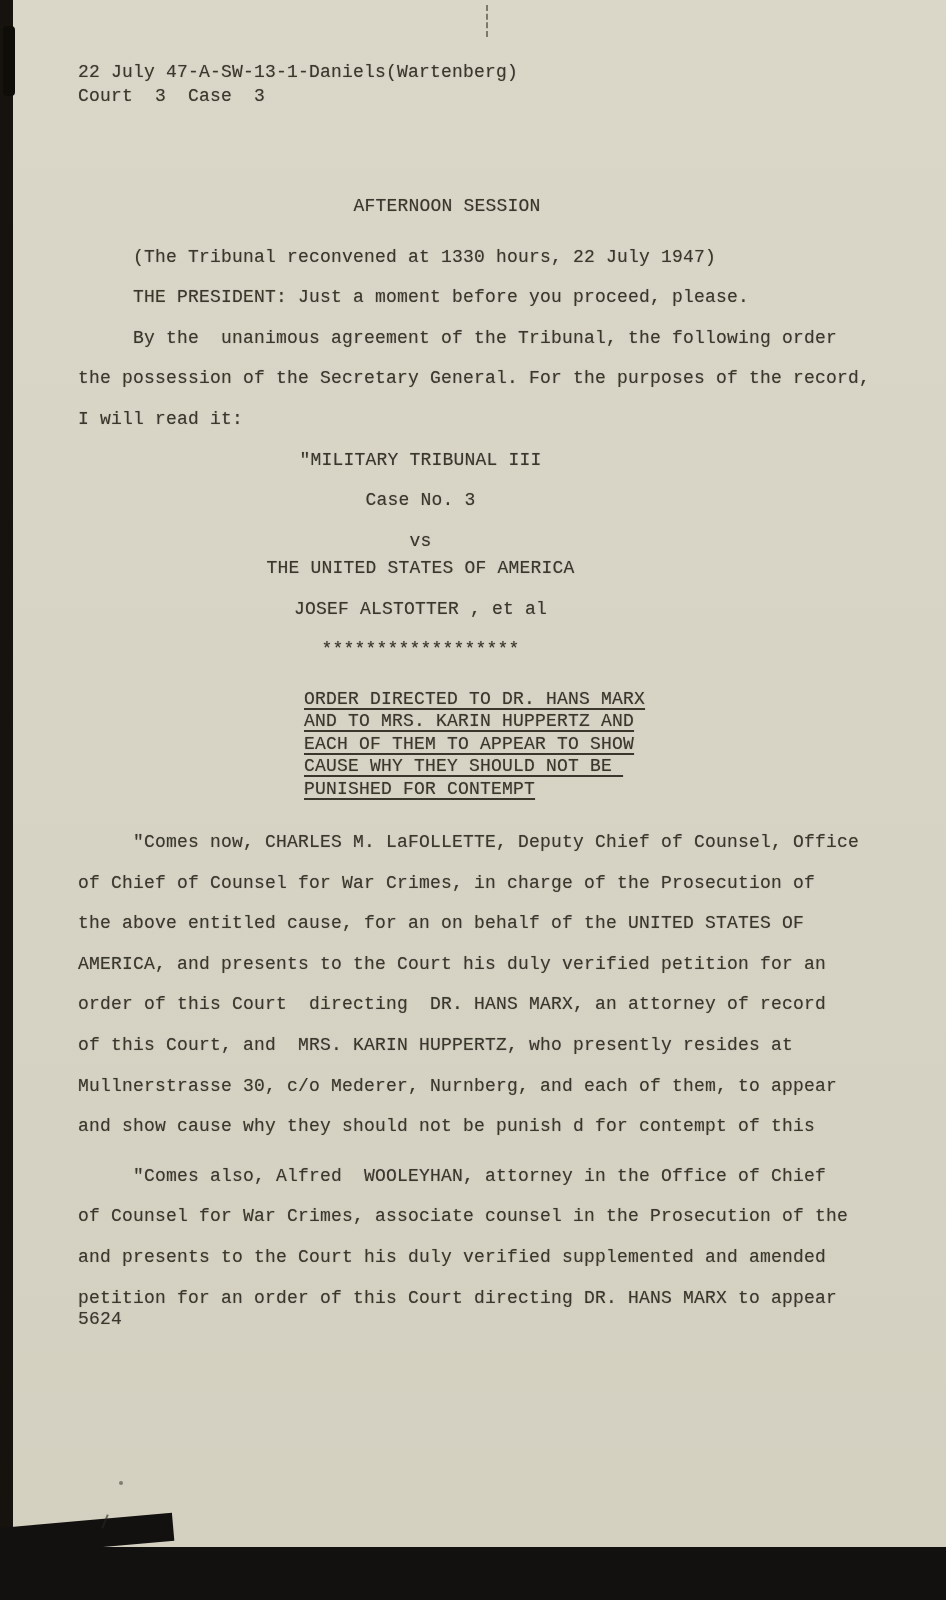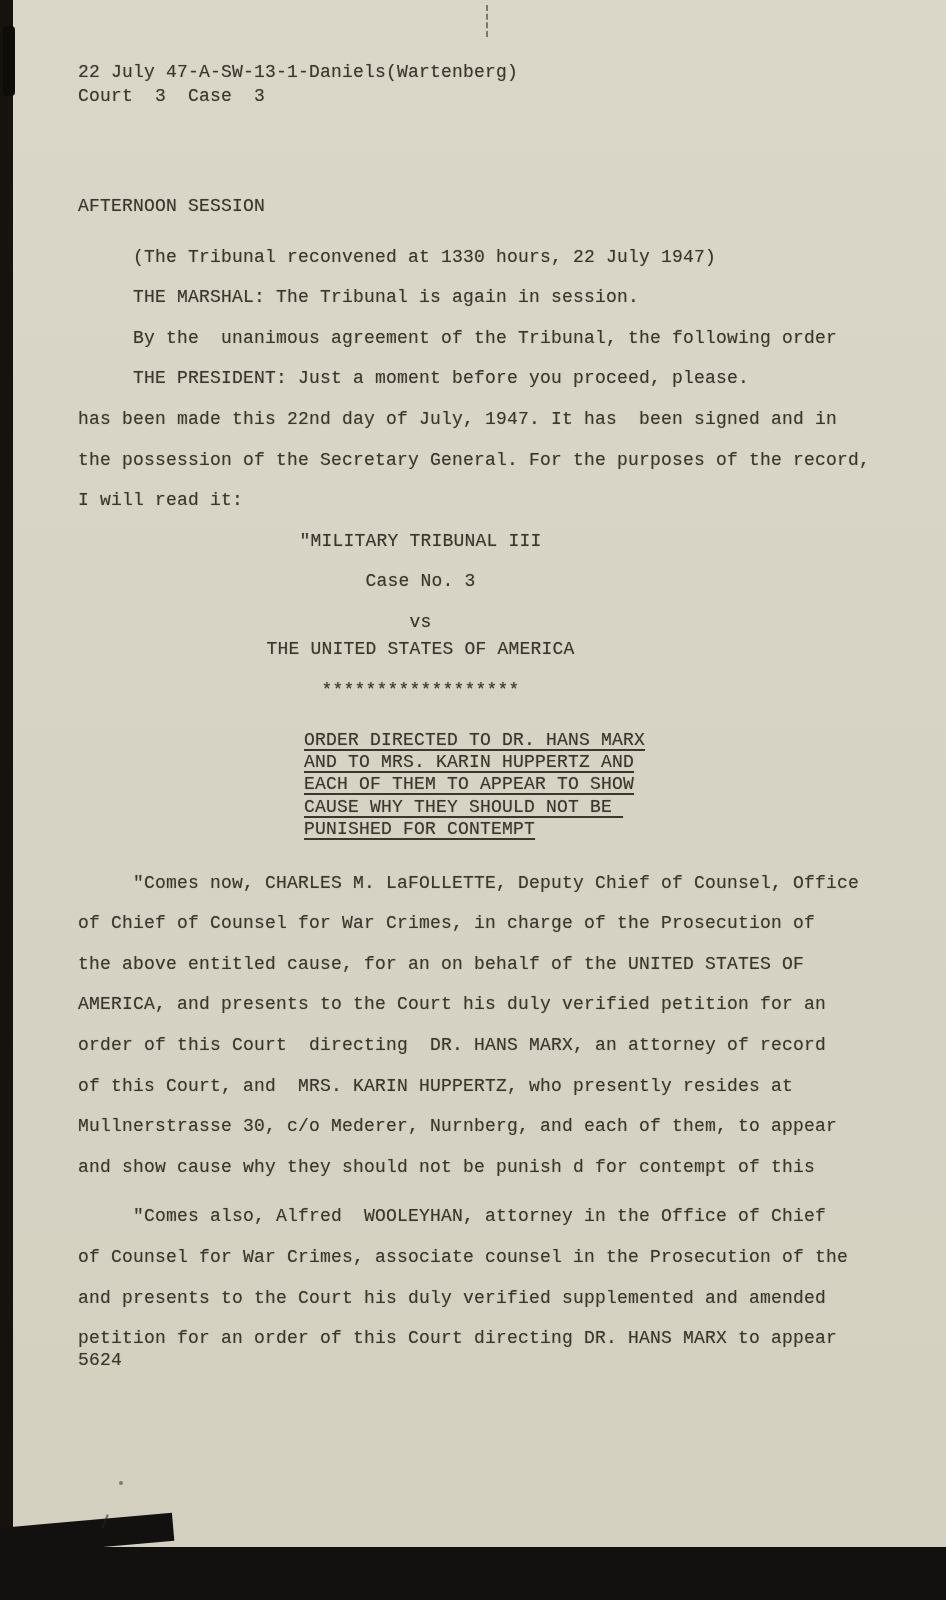--- a/index.html
+++ b/index.html
@@ -67,21 +67,21 @@
     text-shadow: 0 0 1px rgba(58, 55, 45, 0.45);
   }
   .tline {
     white-space: pre;
     line-height: 40.6px;
   }
   .header-block .tline { line-height: 24px; }
   .session-title {
     margin-top: 78px;
     line-height: 40.6px;
-    text-align: left;
+    text-align: center;
     padding-right: 52px;
     white-space: pre;
   }
   .session-lines { margin-top: 10px; }
   .caption {
     text-align: center;
     padding-right: 105px;
   }
   .caption .tline:nth-child(3) { line-height: 40.6px; }
   .caption .tline:nth-child(4) { line-height: 24px; }   
@@ -125,33 +125,32 @@
 
     <div class="header-block">
       <div class="tline">22 July 47-A-SW-13-1-Daniels(Wartenberg)</div>
       <div class="tline">Court  3  Case  3</div>
     </div>
 
     <div class="session-title">AFTERNOON SESSION</div>
 
     <div class="session-lines">
         <div class="tline">     (The Tribunal reconvened at 1330 hours, 22 July 1947)</div>
-        <div class="tline">     THE MARSHAL: The Tribunal is again in session.</div>
+        <div class="tline">     THE PRESIDENT: Just a moment before you proceed, please.</div>
         <div class="tline">     By the  unanimous agreement of the Tribunal, the following order</div>
-        <div class="tline">     THE PRESIDENT: Just a moment before you proceed, please.</div>
-        <div class="tline">has been made this 22nd day of July, 1947. It has  been signed and in</div>
         <div class="tline">the possession of the Secretary General. For the purposes of the record,</div>
         <div class="tline">I will read it:</div>
       </div>
 
     <div class="caption">
         <div class="tline">"MILITARY TRIBUNAL III</div>
         <div class="tline">Case No. 3</div>
         <div class="tline">vs</div>
         <div class="tline">THE UNITED STATES OF AMERICA</div>
+        <div class="tline">JOSEF ALSTOTTER , et al</div>
         <div class="tline">******************</div>
       </div>
 
     <div class="order-heading">
         <div class="tline">ORDER DIRECTED TO DR. HANS MARX</div>
         <div class="tline">AND TO MRS. KARIN HUPPERTZ AND</div>
         <div class="tline">EACH OF THEM TO APPEAR TO SHOW</div>
         <div class="tline">CAUSE WHY THEY SHOULD NOT BE </div>
         <div class="tline">PUNISHED FOR CONTEMPT</div>
       </div>

